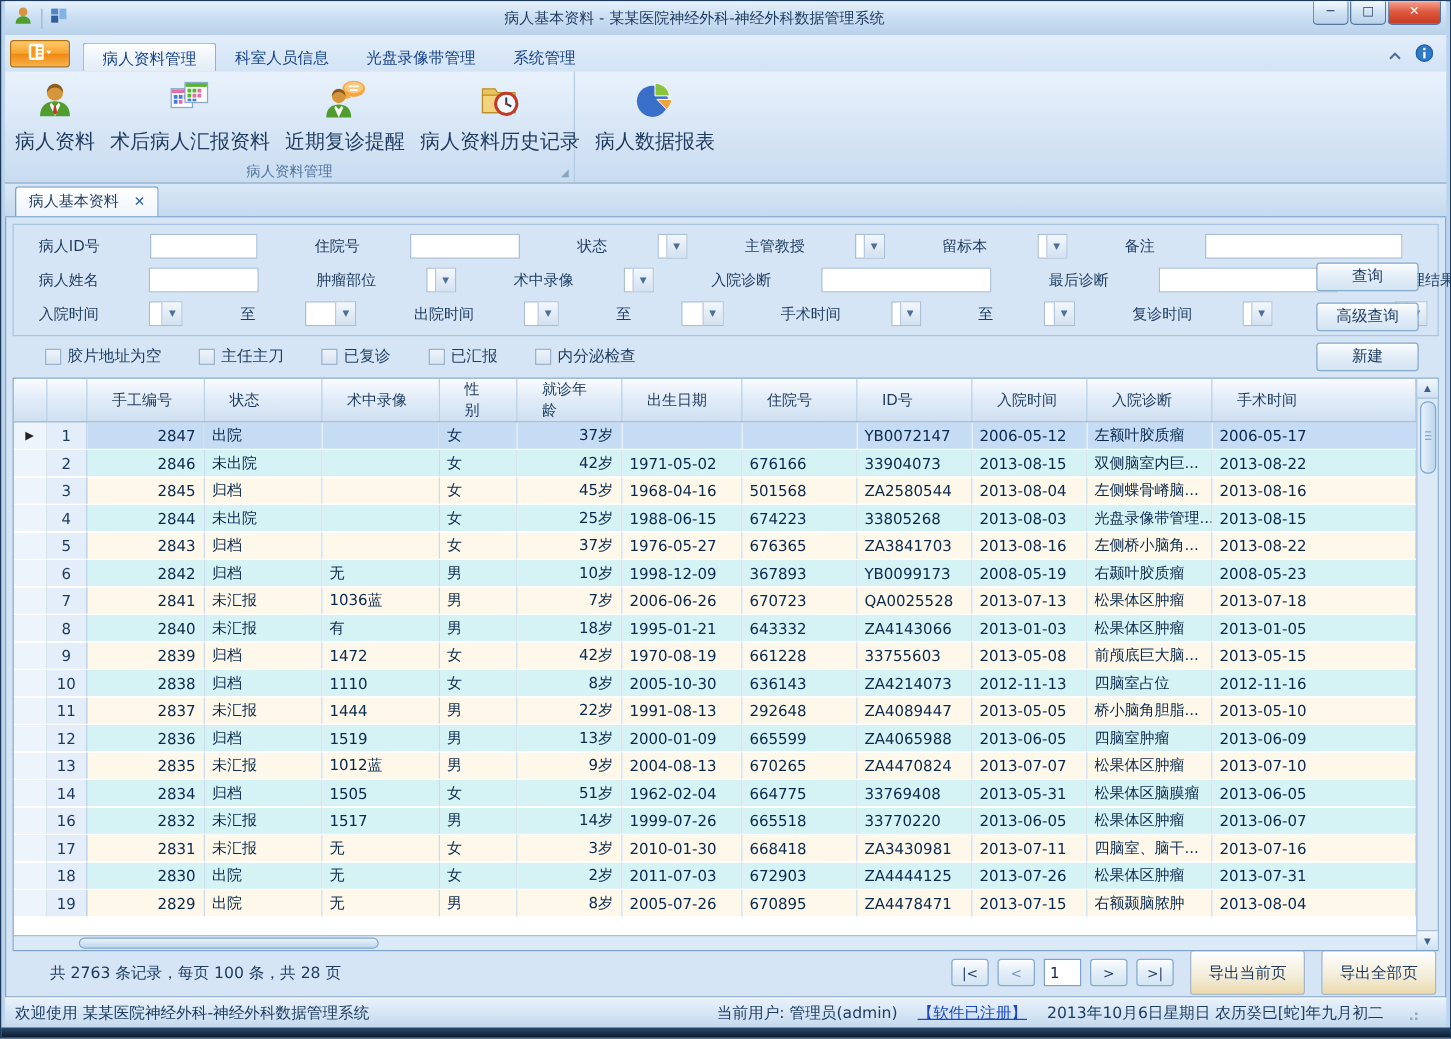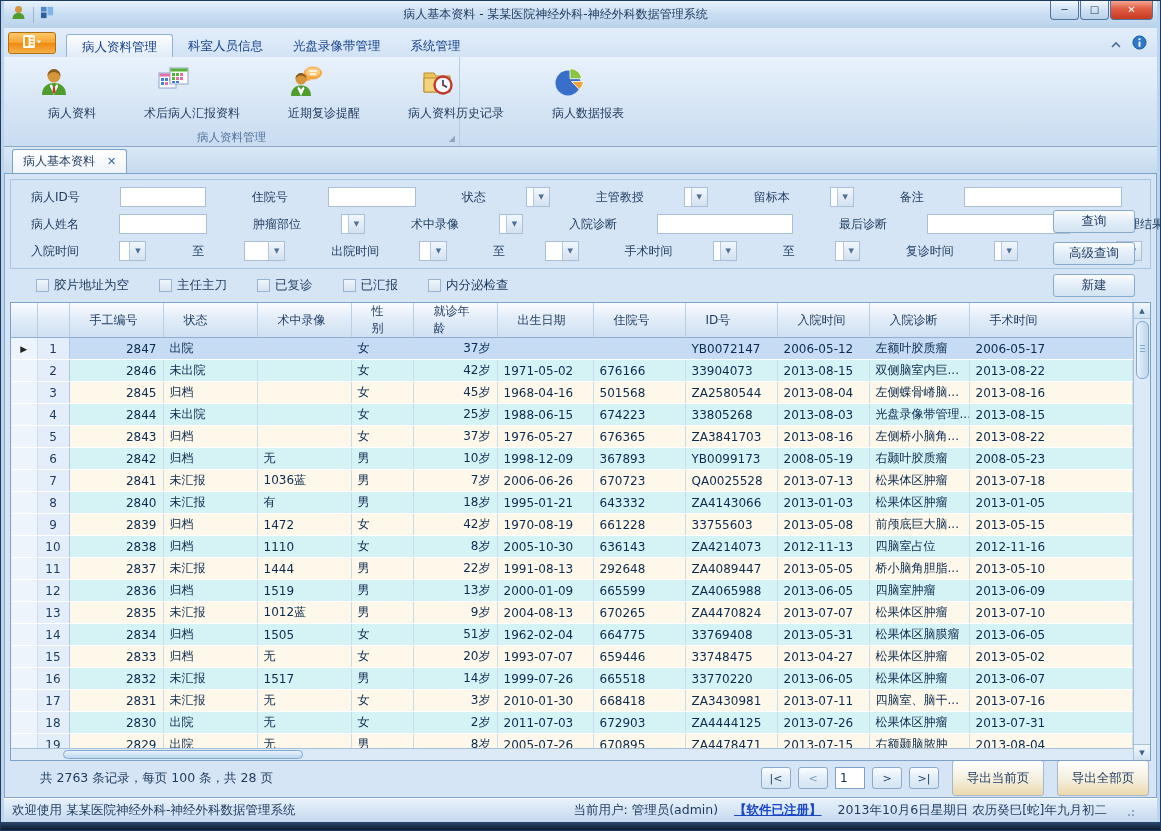--- a/index.html
+++ b/index.html
@@ -24,21 +24,21 @@
     background:linear-gradient(#fdc96b,#f7a330 48%,#ef8911 52%,#f8b14a); display:flex; align-items:center; justify-content:center; gap:2px; }
   .rtab { padding:0 15px; height:23px; line-height:23px; font-size:12.5px; color:#15428b; }
   .rtab.active { background:linear-gradient(#fdfeff,#eef4fb 50%,#e2ecf7); border:1px solid #8db2d8; border-bottom:none;
     border-radius:3px 3px 0 0; }
   .tabrow-right { position:absolute; right:10px; top:7px; display:flex; gap:10px; align-items:center; }
   
   .ribbon { height:90px; background:linear-gradient(#e9f2fc,#d6e5f5 55%,#c9dcf0); border-bottom:1px solid #8aa8c8; display:flex; }
   .rgroup { width:456px; display:flex; flex-direction:column; border-right:1px solid #b5cbe2; }
   .rbuttons { flex:1; display:flex; align-items:center; padding:2px 2px 0 2px; }
   .rbtn { display:flex; flex-direction:column; align-items:center; justify-content:center; gap:2px; padding:3px 6px; border-radius:3px; }
-  .rbtn-label { font-size:12px; color:#1e3a5f; white-space:nowrap;margin-left:36px; }
+  .rbtn-label { font-size:16px; color:#1e3a5f; white-space:nowrap; }
   .rgroup-label { height:18px; display:flex; align-items:center; justify-content:center; position:relative;
     font-size:11.5px; color:#51749e; }
   .launcher { position:absolute; right:4px; bottom:3px; font-size:8px; color:#8aa4c0; }
   
   .doctabs { height:27px; background:linear-gradient(#d9e8f7,#c6daee); display:flex; align-items:flex-end; padding-left:8px;
     border-bottom:1px solid #7ba2c9; }
   .doctab { height:24px; background:linear-gradient(#ffffff,#eef4fb); border:1px solid #7ba2c9; border-bottom:none;
     border-radius:3px 3px 0 0; display:flex; align-items:center; gap:12px; padding:0 10px; font-size:12px; color:#1e3a5f; }
   .doctab-close { font-size:11px; color:#31639c; font-weight:bold; }
   
@@ -91,21 +91,21 @@
   .pbtn { width:30px; height:22px; border:1px solid #88aacb; border-radius:3px; font-size:11px; color:#1e3a5f;
     background:linear-gradient(#fbfdfe,#e3eef8 48%,#d3e4f2); }
   .pbtn.dim { color:#7d9cbd; }
   .pinput { width:30px; height:22px; border:1px solid #7da2c8; font-size:12px; padding:0 4px; color:#0b2a50; }
   .ebtn { width:92px; height:36px; border:1px solid #a8b8c8; border-radius:3px; font-size:12.5px; color:#1e3a5f; margin-left:6px;
     background:linear-gradient(#ffffff,#f2ecd8 60%,#ecd9ac); }
   
   .statusbar { height:24px; display:flex; align-items:center; background:linear-gradient(#e8f1fb,#c4d9ee);
     border-top:1px solid #fff; font-size:12.5px; color:#1c3a5e; padding:0 8px; }
   .sb-right { margin-left:auto; display:flex; align-items:center; gap:16px; margin-right:14px; }
-  .sb-link { color:#1a48c4; text-decoration:underline; font-weight:bold; }
+  .sb-link { color:#1a48c4; text-decoration:underline; font-weight:normal; }
   .grip { width:12px; height:12px; position:relative; }
   .grip i { position:absolute; width:2px; height:2px; background:#8fa8c4; }
   .grip i:nth-child(1){right:1px;bottom:1px;} .grip i:nth-child(2){right:5px;bottom:1px;} .grip i:nth-child(3){right:1px;bottom:5px;}
   .bottom-edge { height:8px; background:linear-gradient(#2c4a6e,#0b1a2e); margin:0 -3px; }
 </style>
 </head>
 <body>
 
 <div class="window">
 
@@ -612,35 +612,20 @@
               <td class="c-video">1505</td>
               <td class="c-sex">女</td>
               <td class="c-age">51岁</td>
               <td class="c-dob">1962-02-04</td>
               <td class="c-inpat">664775</td>
               <td class="c-id">33769408</td>
               <td class="c-admit">2013-05-31</td>
               <td class="c-diag">松果体区脑膜瘤</td>
               <td class="c-surg">2013-06-05</td>
             </tr>
-            <tr class="odd">
-              <td class="c-sel"></td>
-              <td class="c-num">15</td>
-              <td class="c-no">2833</td>
-              <td class="c-status">归档</td>
-              <td class="c-video">无</td>
-              <td class="c-sex">女</td>
-              <td class="c-age">20岁</td>
-              <td class="c-dob">1993-07-07</td>
-              <td class="c-inpat">659446</td>
-              <td class="c-id">33748475</td>
-              <td class="c-admit">2013-04-27</td>
-              <td class="c-diag">松果体区肿瘤</td>
-              <td class="c-surg">2013-05-02</td>
-            </tr>
             <tr class="even">
               <td class="c-sel"></td>
               <td class="c-num">16</td>
               <td class="c-no">2832</td>
               <td class="c-status">未汇报</td>
               <td class="c-video">1517</td>
               <td class="c-sex">男</td>
               <td class="c-age">14岁</td>
               <td class="c-dob">1999-07-26</td>
               <td class="c-inpat">665518</td>

